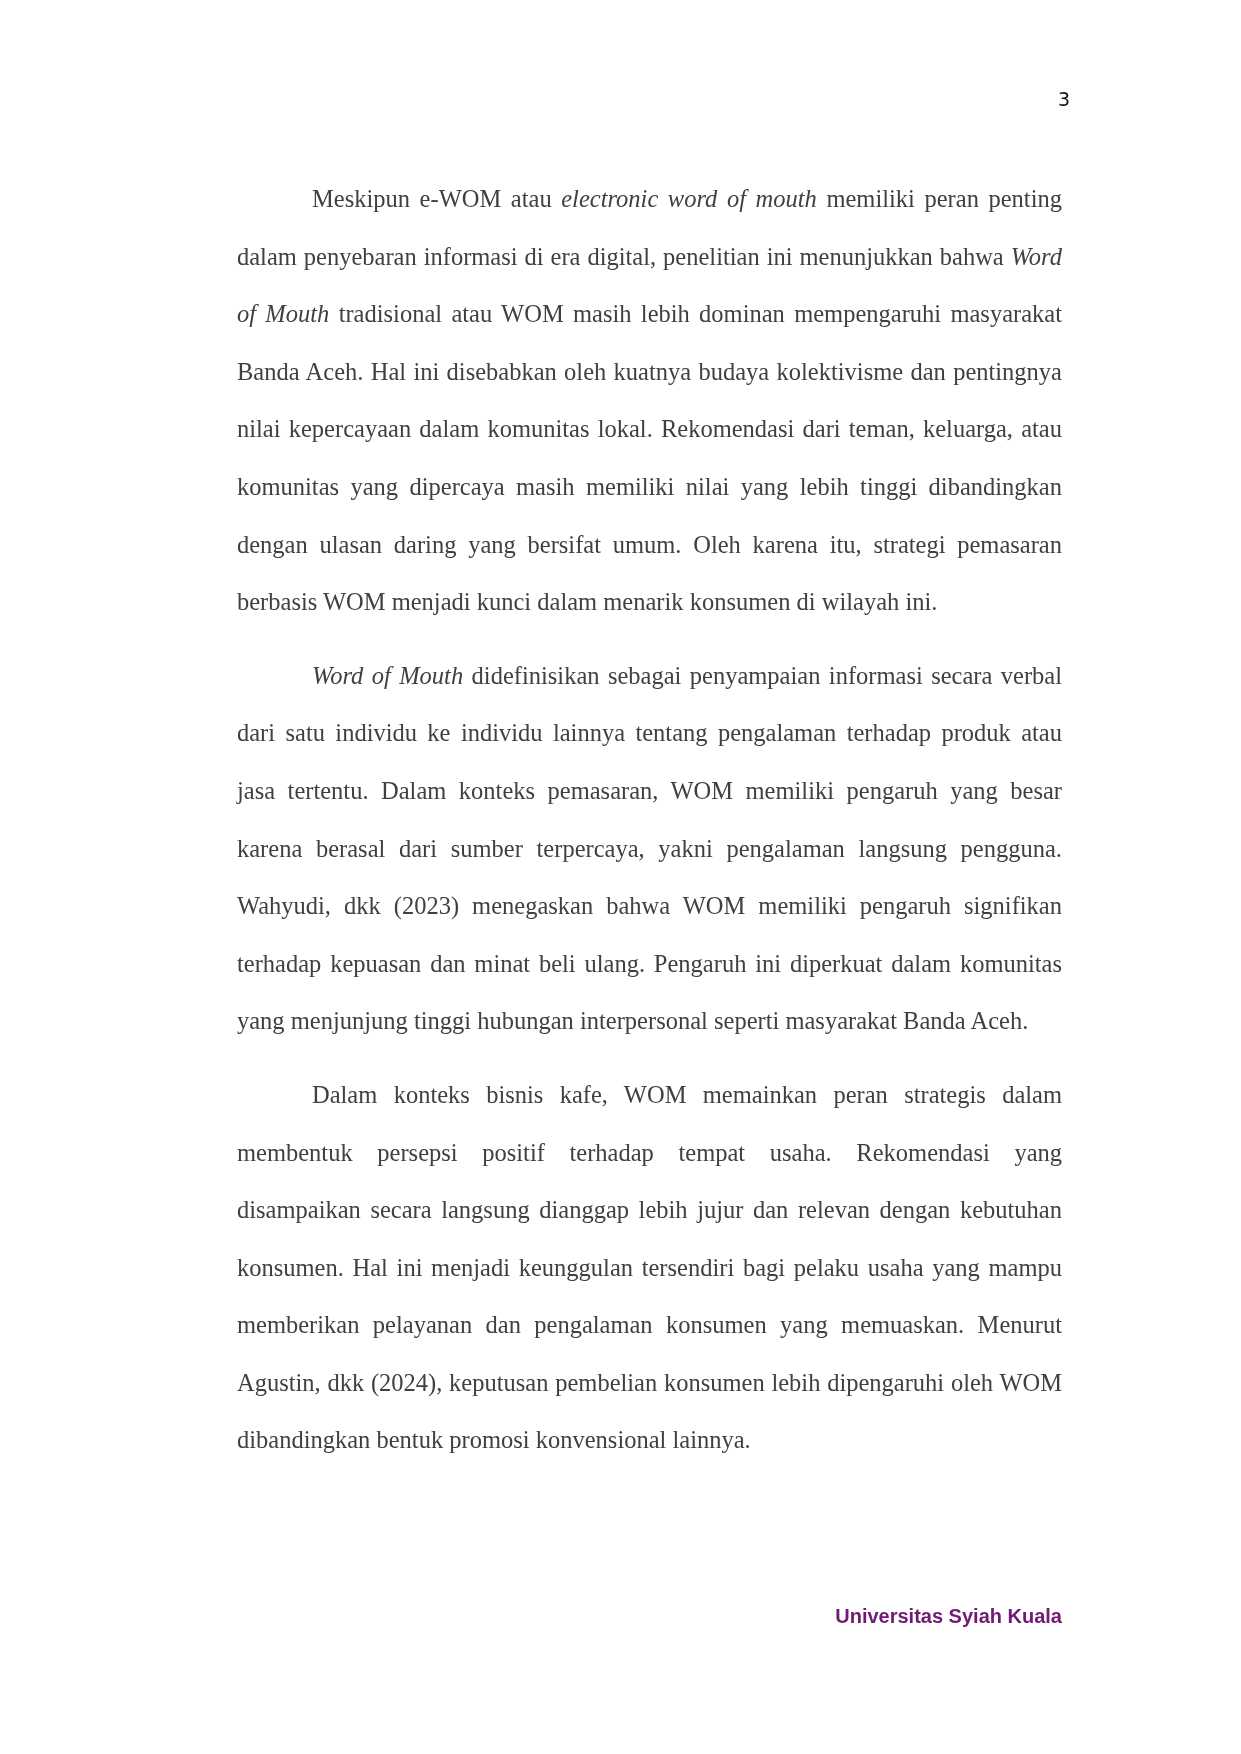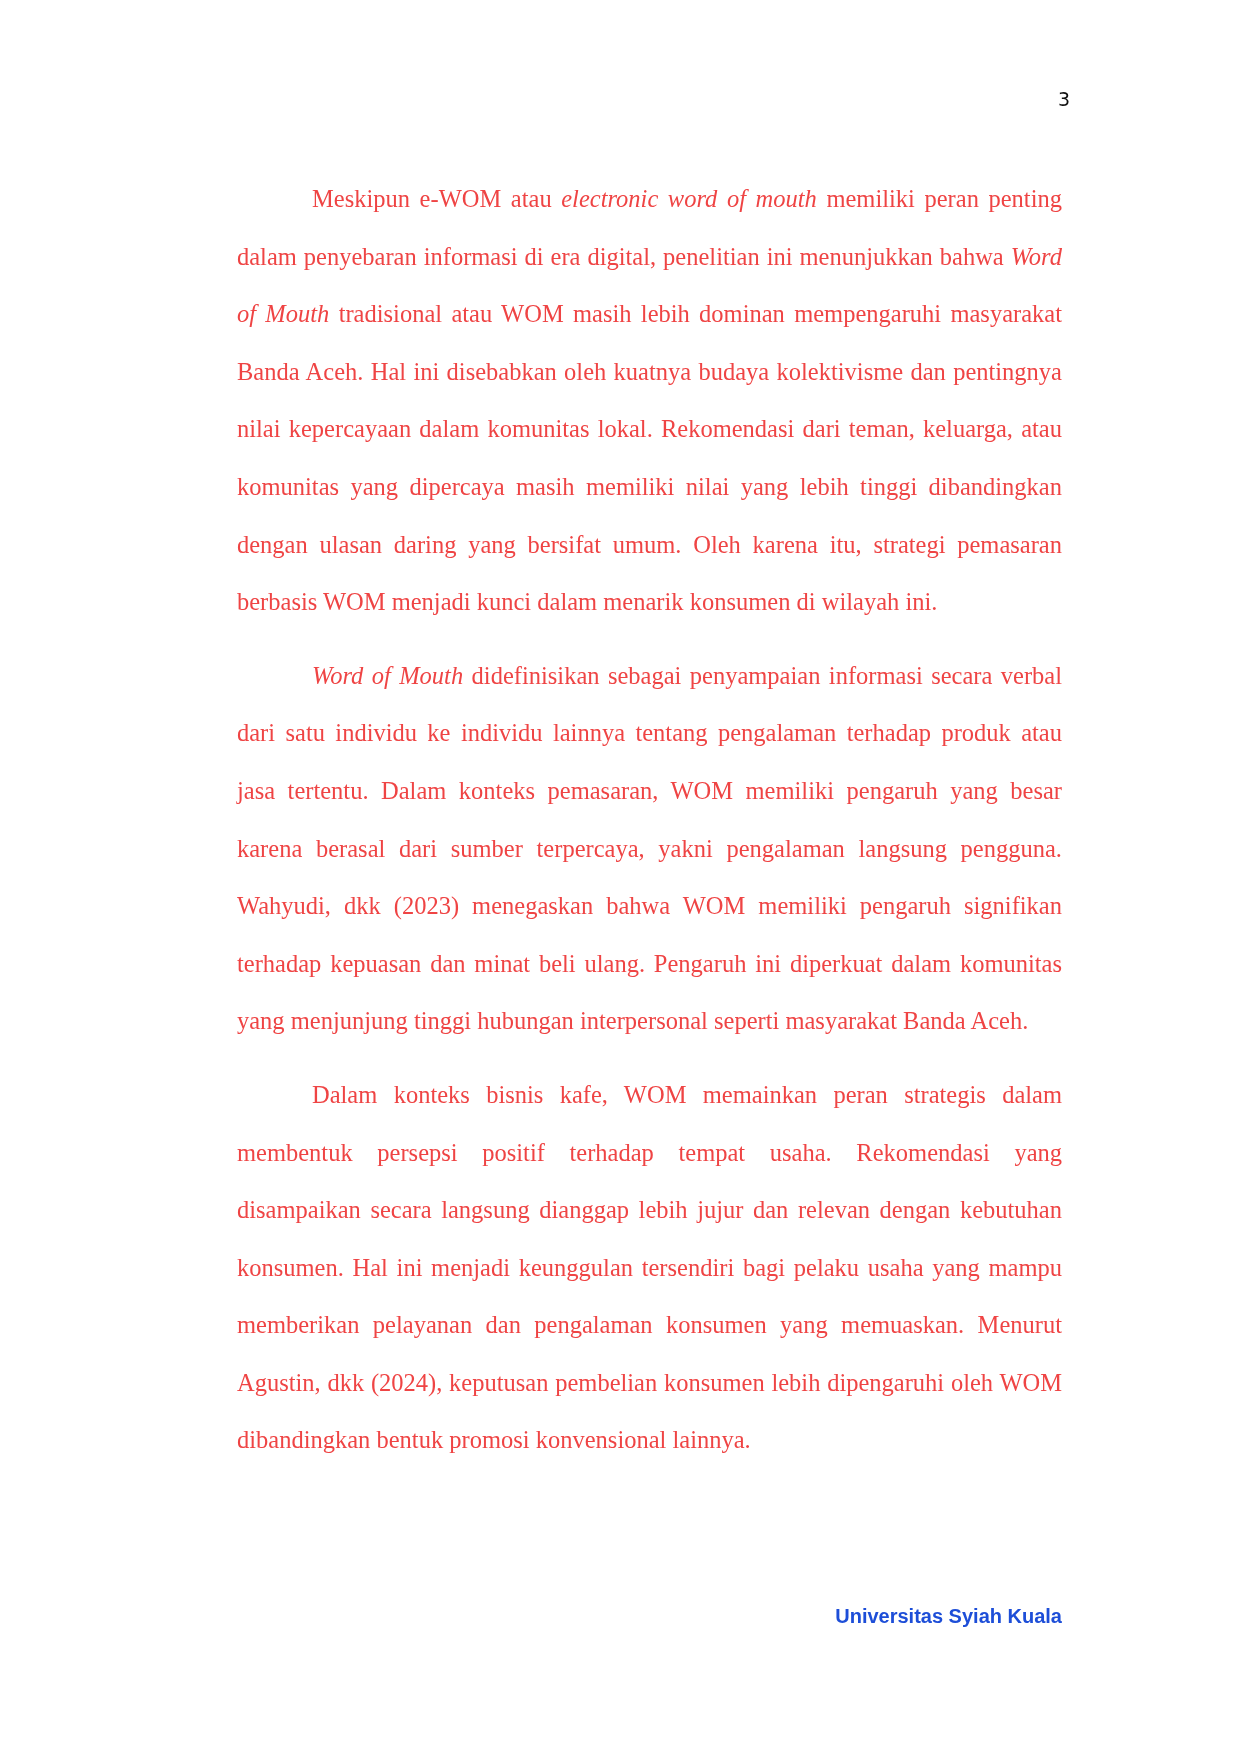--- a/index.html
+++ b/index.html
@@ -4,28 +4,28 @@
   <style>
     html, body { margin: 0; padding: 0; background: #ffffff; }
     body { width: 1241px; height: 1754px; position: relative; overflow: hidden; }
     .page-number {
       position: absolute; top: 88px; left: 1040px; width: 30px;
       font-family: "DejaVu Sans", sans-serif; font-size: 19px; color: #111;
       text-align: right;
     }
     .body-text {
       position: absolute; left: 237px; top: 170px; width: 825px;
-      font-family: "Liberation Serif", serif; font-size: 24.5px; color: #ef4444;
+      font-family: "Liberation Serif", serif; font-size: 24.5px; color: #404040;
       line-height: 57.6px; text-align: justify;
     }
     .para { margin: 0 0 16px 0; text-indent: 75px; }
     .para em { font-style: italic; }
     .footer {
       position: absolute; top: 1605px; left: 700px; width: 362px; text-align: right;
-      font-family: "Liberation Sans", sans-serif; font-weight: bold; font-size: 20px; color: #1d4ed8;
+      font-family: "Liberation Sans", sans-serif; font-weight: bold; font-size: 20px; color: #701a75;
     }
   </style>
 </head>
 <body>
 
 <div class="page-number">3</div>
 
 <div class="body-text">
   <p class="para">
     <span>Meskipun e-WOM atau </span><em>electronic word of mouth</em><span> memiliki peran penting dalam penyebaran informasi di era digital, penelitian ini menunjukkan bahwa </span><em>Word of Mouth</em><span> tradisional atau WOM masih lebih dominan mempengaruhi masyarakat Banda Aceh. Hal ini disebabkan oleh kuatnya budaya kolektivisme dan pentingnya nilai kepercayaan dalam komunitas lokal. Rekomendasi dari teman, keluarga, atau komunitas yang dipercaya masih memiliki nilai yang lebih tinggi dibandingkan dengan ulasan daring yang bersifat umum. Oleh karena itu, strategi pemasaran berbasis WOM menjadi kunci dalam menarik konsumen di wilayah ini.</span>

